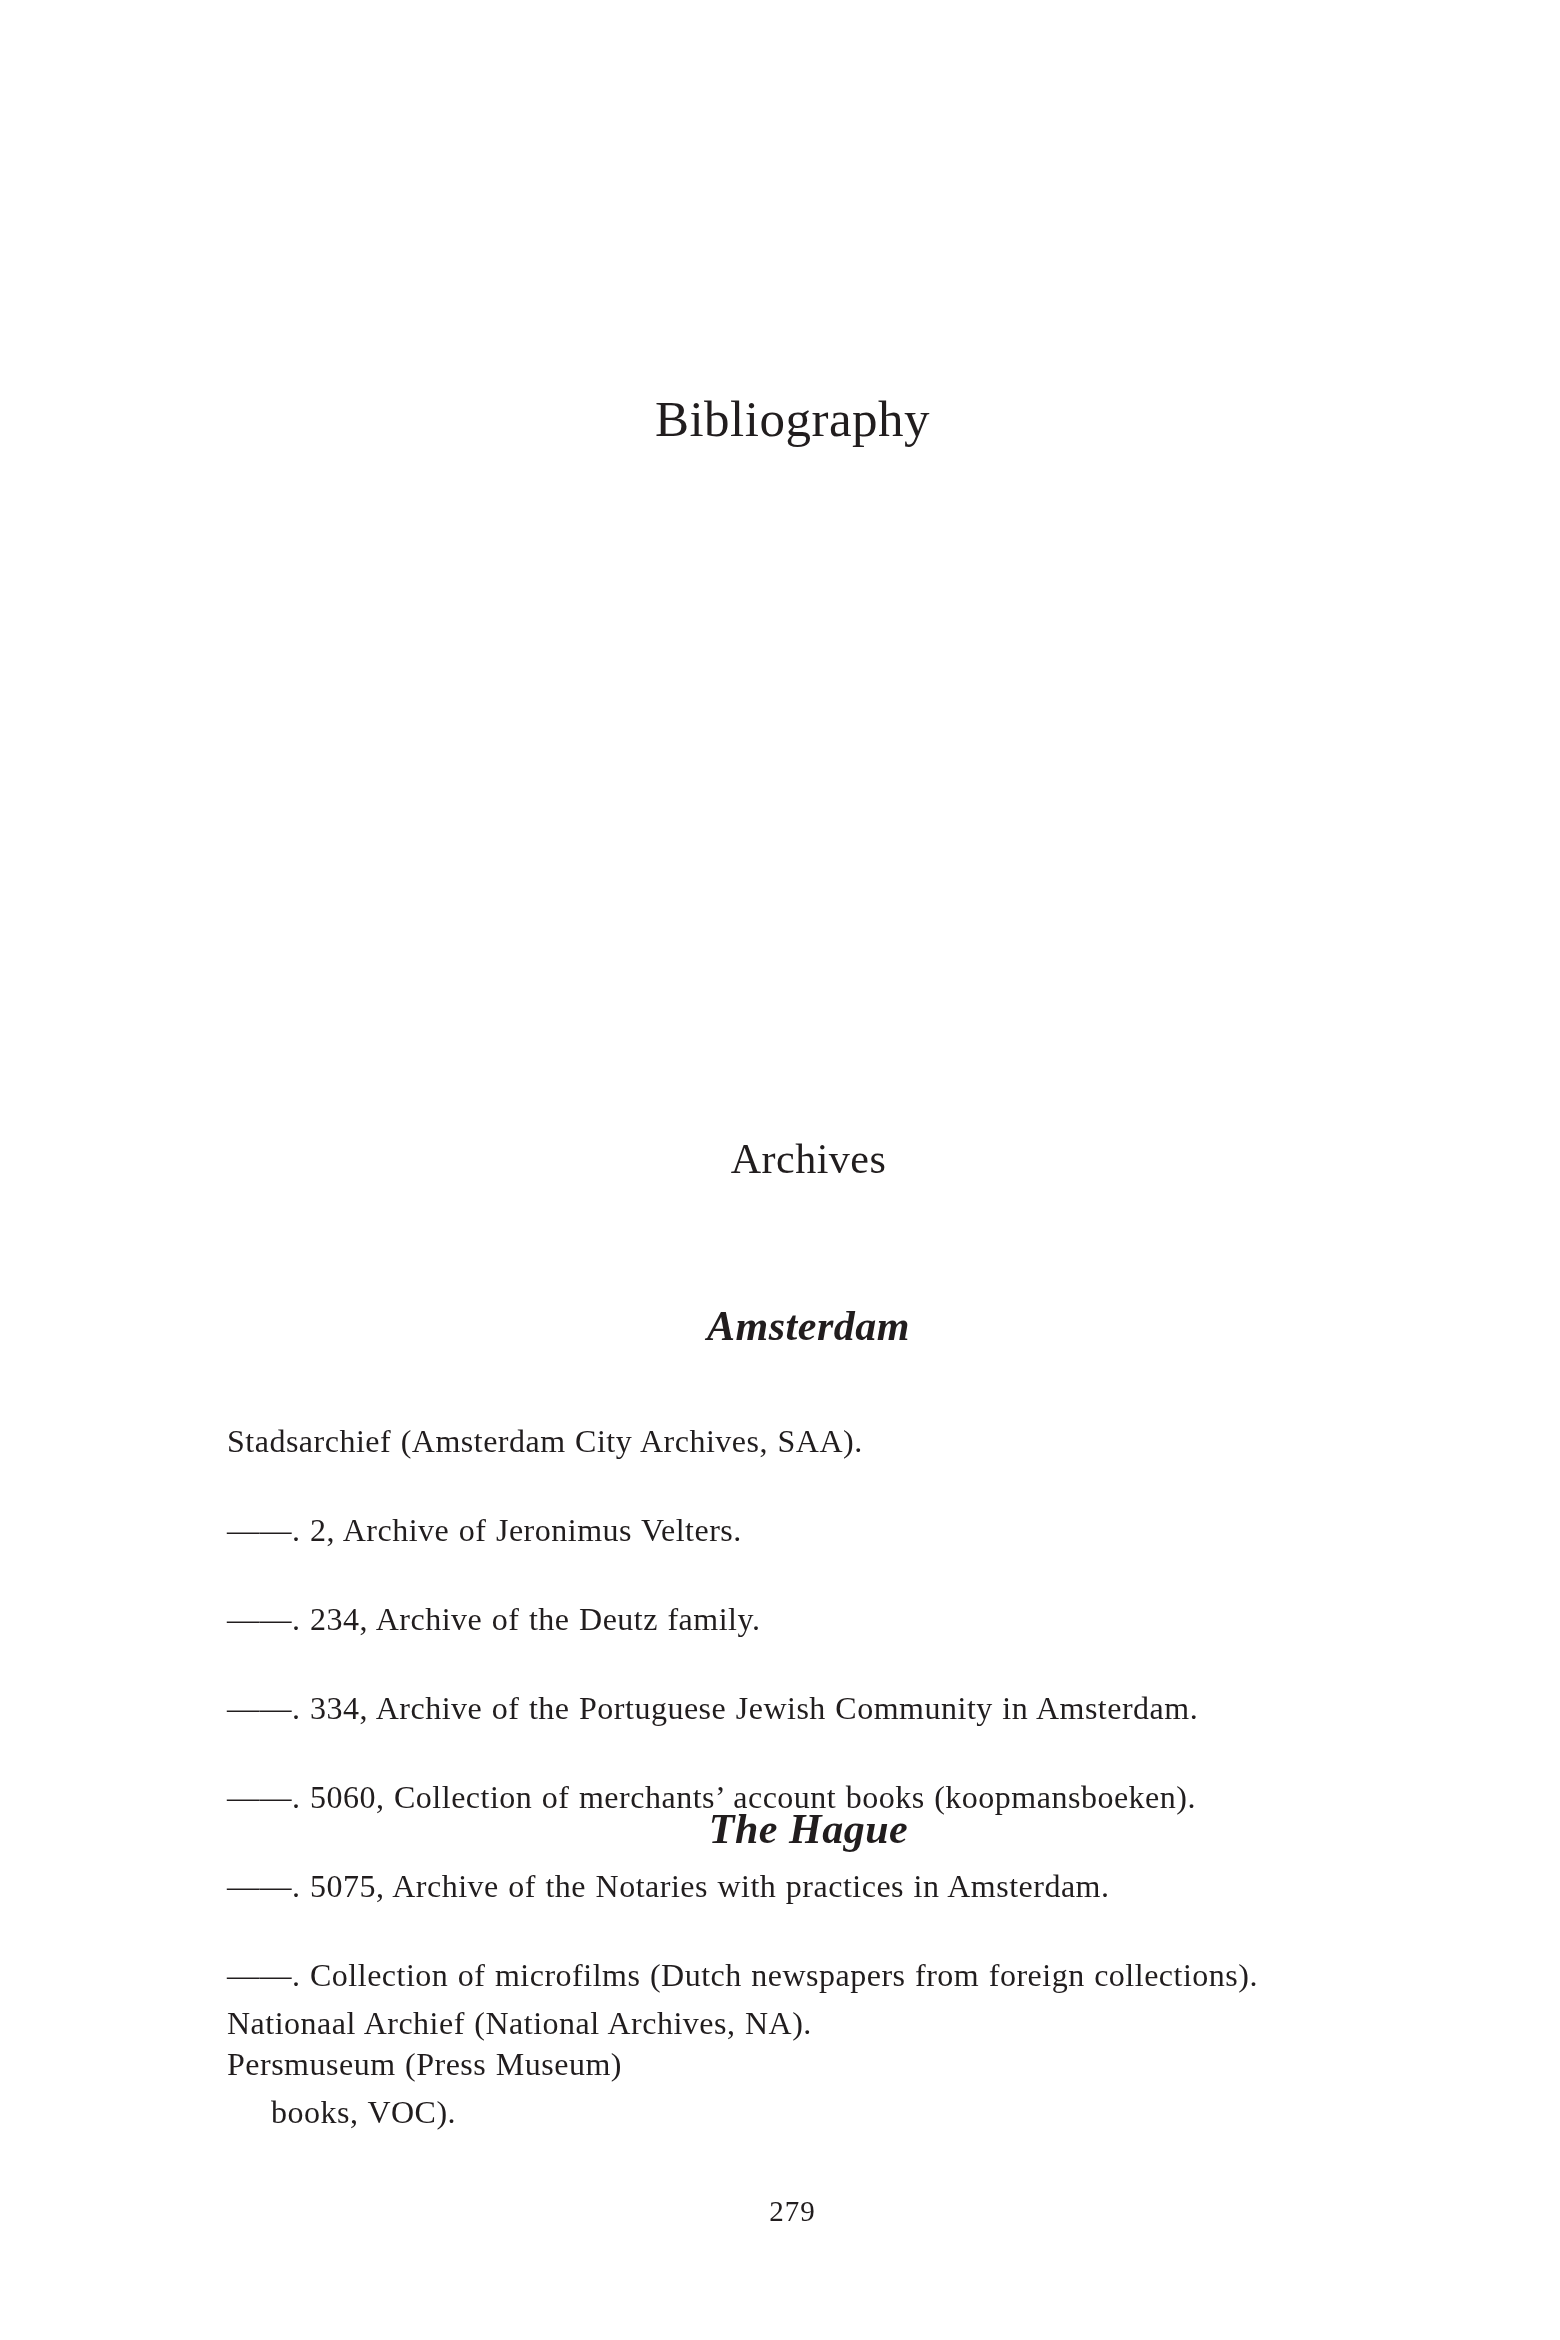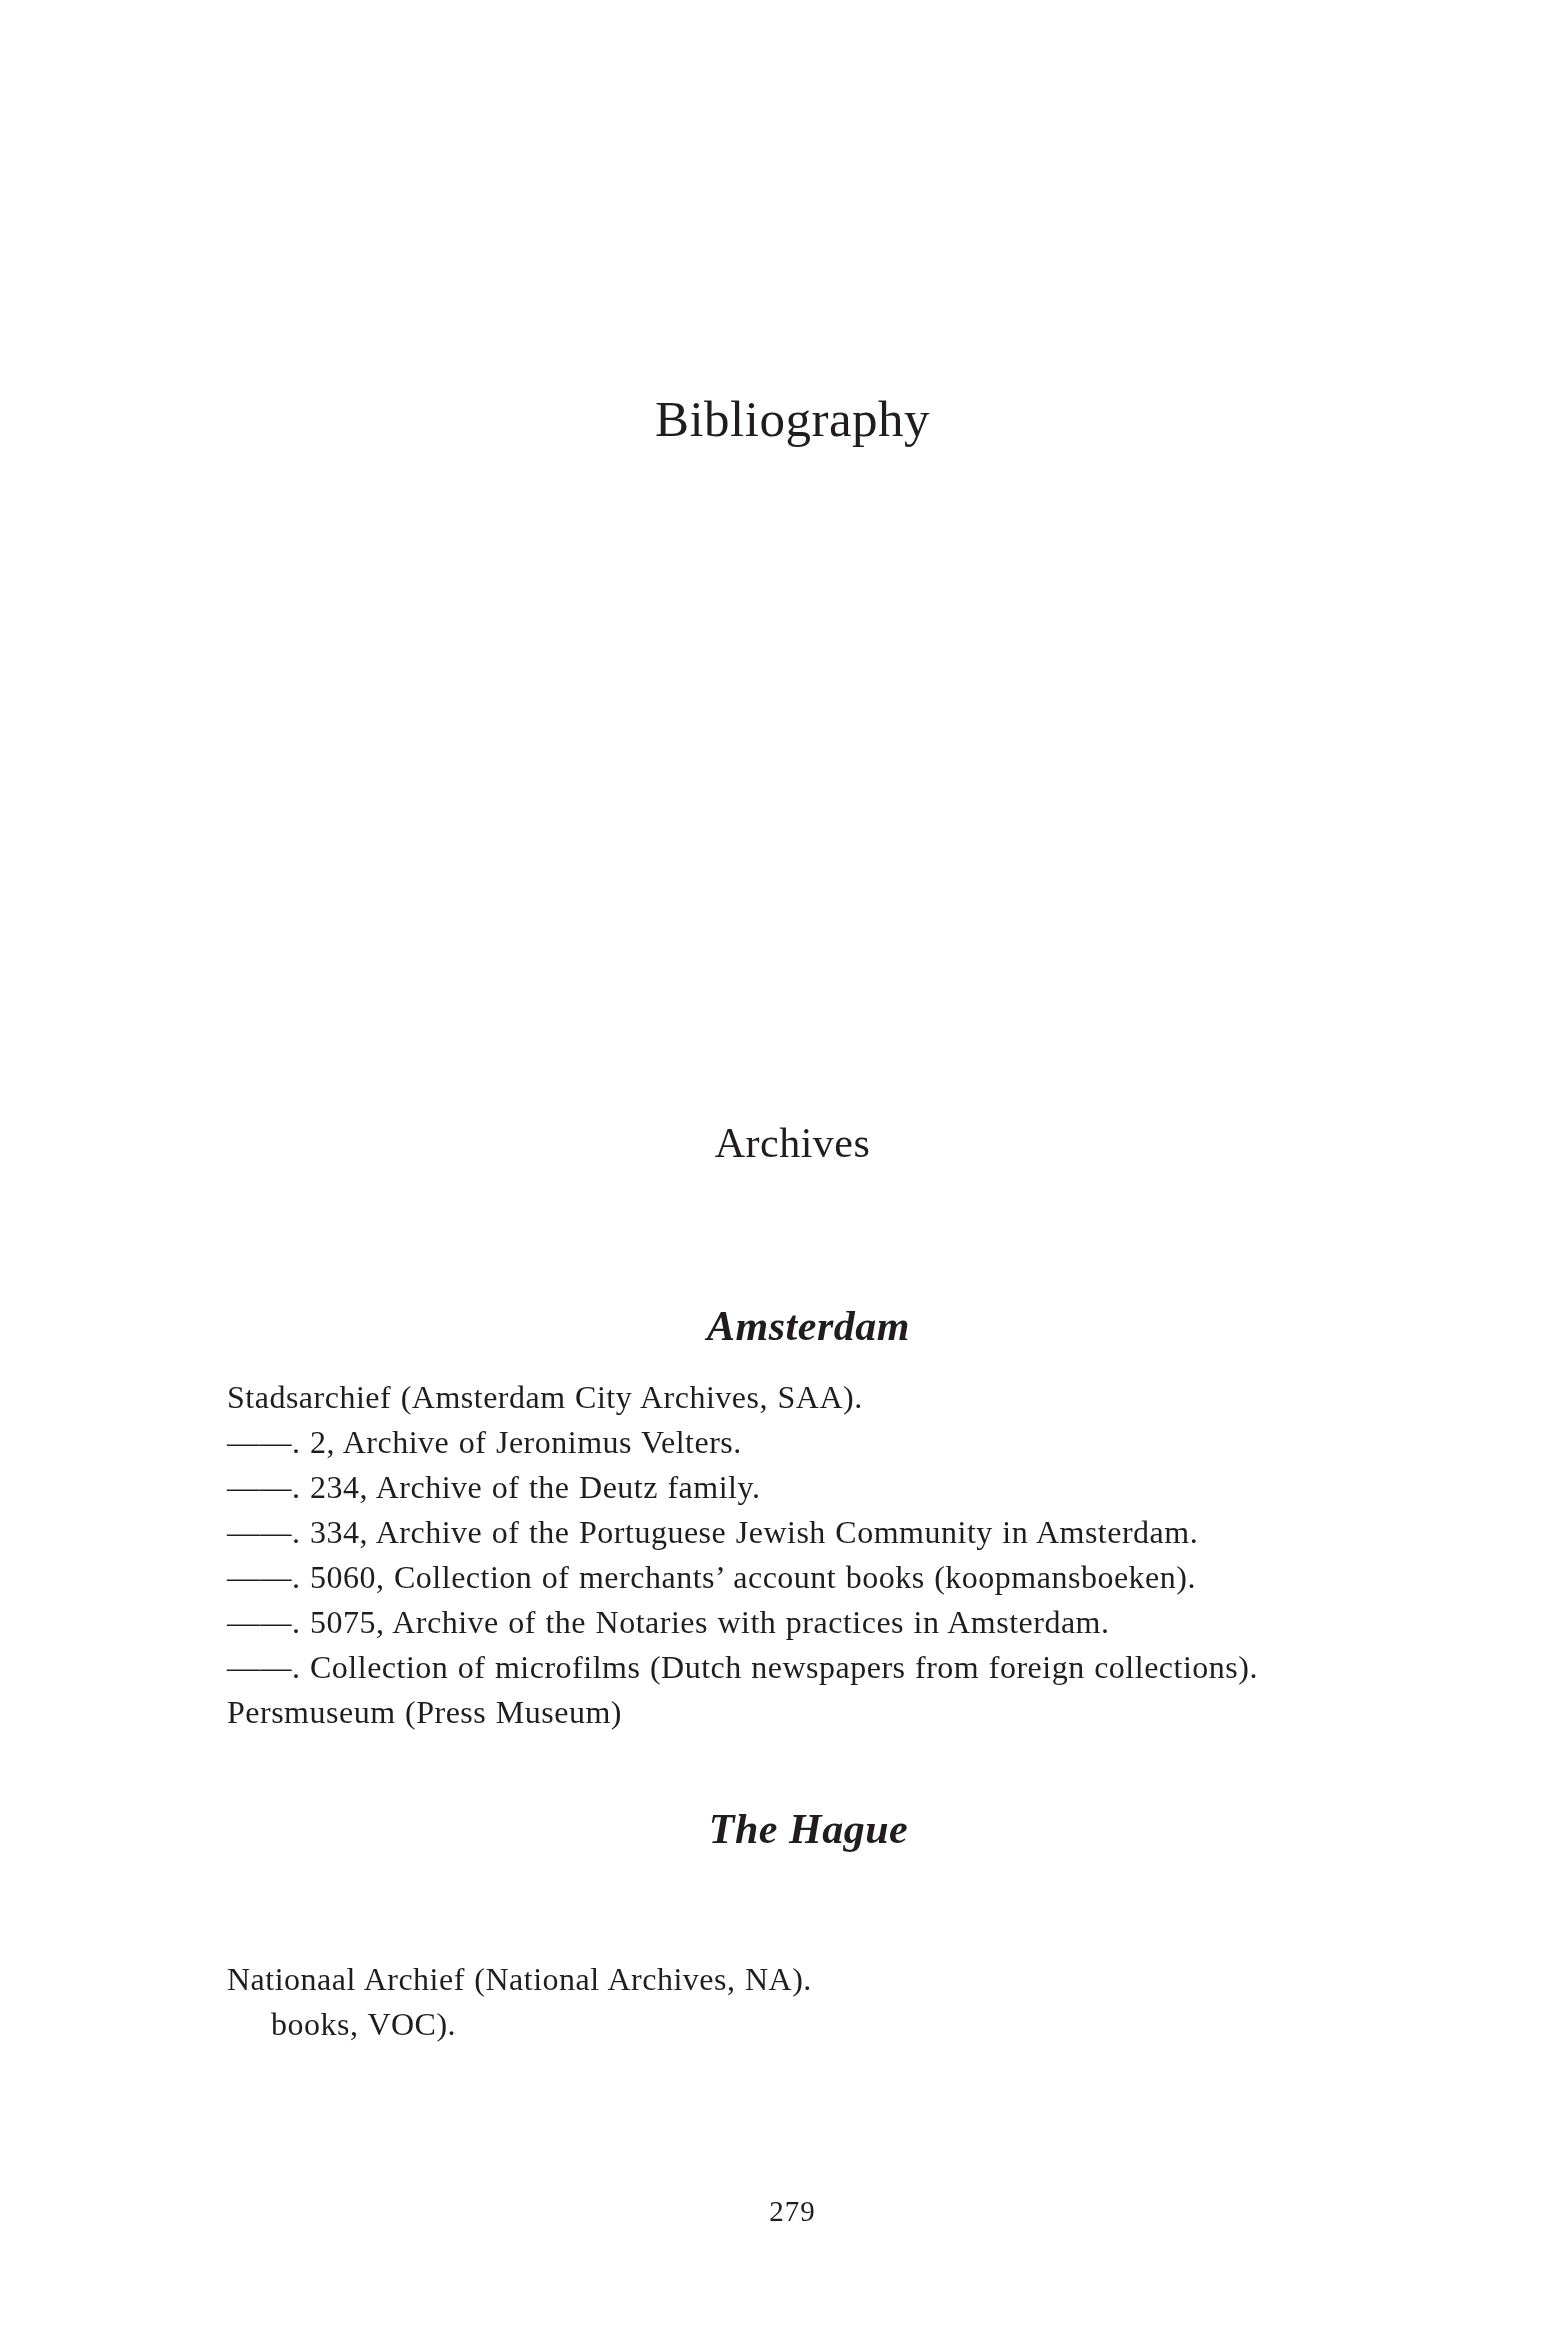--- a/index.html
+++ b/index.html
@@ -32,21 +32,21 @@
     font-weight:400;
     line-height:1;
     margin:0;
     letter-spacing:0.5px;
   }
   .section-heading{
     top:1122px;
     font-size:42px;
     font-weight:400;
     line-height:1;
-    margin:0;
+    margin:16px;
     letter-spacing:0.5px;
   }
   .subsection-heading{
     font-size:42px;
     font-weight:700;
     font-style:italic;
     line-height:1;
     margin:16px;
     letter-spacing:0.5px;
   }
@@ -57,21 +57,21 @@
     left:227px;
     width:1142px;
     font-size:32px;
     line-height:45px;
     letter-spacing:0.5px;
     word-spacing:1px;
     text-align:left;
   }
   .entries-amsterdam{ top:1375px; }
   .entries-hague{ top:1957px; }
-  .entry-line{ white-space:nowrap; }
+  .entry-line{ white-space:nowrap;margin-top:44px; }
   .entry-line.cont{ padding-left:44px; }
   .page-number{
     top:2165px;
     font-size:29px;
     line-height:1;
     letter-spacing:1px;
     margin-top:32px;
   }
 </style>
 </head>

